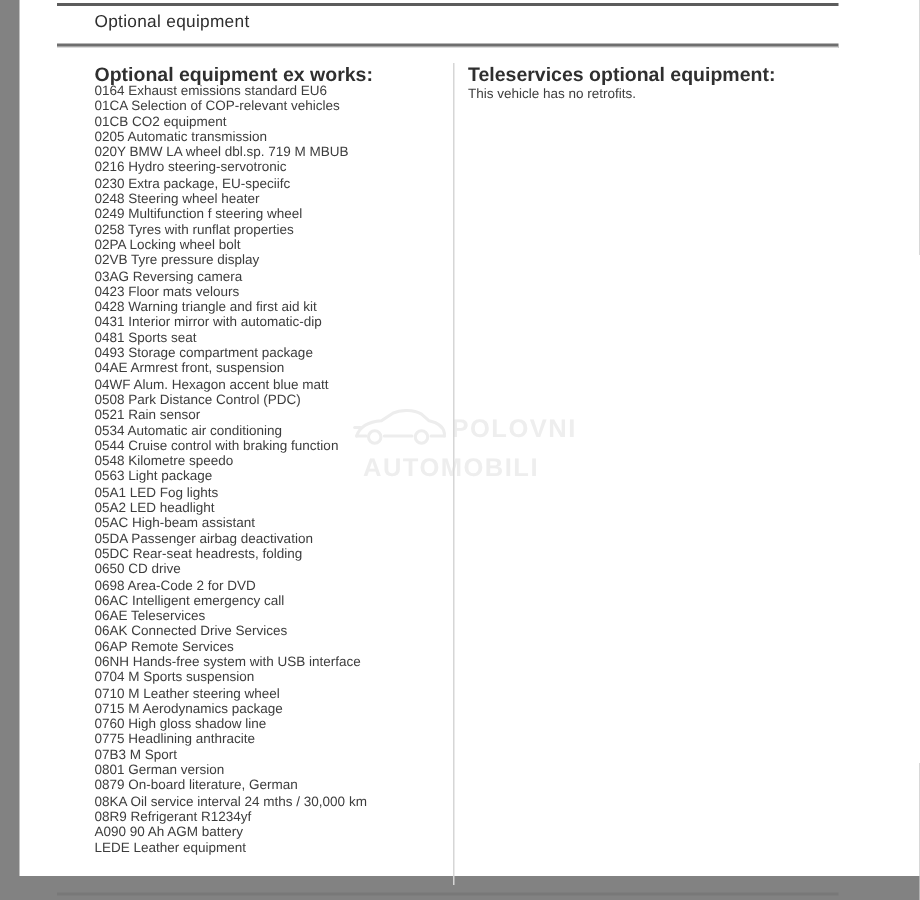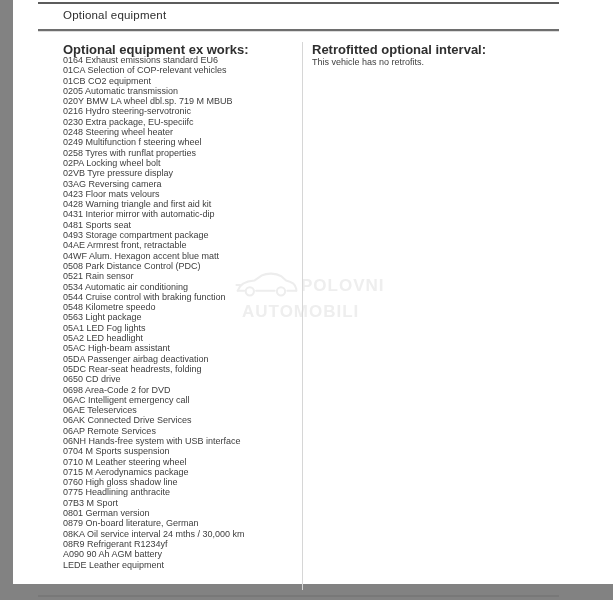--- a/index.html
+++ b/index.html
@@ -79,21 +79,21 @@
         <div class="eq-item">0249 Multifunction f steering wheel</div>
         <div class="eq-item">0258 Tyres with runflat properties</div>
         <div class="eq-item">02PA Locking wheel bolt</div>
         <div class="eq-item">02VB Tyre pressure display</div>
         <div class="eq-item">03AG Reversing camera</div>
         <div class="eq-item">0423 Floor mats velours</div>
         <div class="eq-item">0428 Warning triangle and first aid kit</div>
         <div class="eq-item">0431 Interior mirror with automatic-dip</div>
         <div class="eq-item">0481 Sports seat</div>
         <div class="eq-item">0493 Storage compartment package</div>
-        <div class="eq-item">04AE Armrest front, retractable</div>
+        <div class="eq-item">04AE Armrest front, suspension</div>
         <div class="eq-item">04WF Alum. Hexagon accent blue matt</div>
         <div class="eq-item">0508 Park Distance Control (PDC)</div>
         <div class="eq-item">0521 Rain sensor</div>
         <div class="eq-item">0534 Automatic air conditioning</div>
         <div class="eq-item">0544 Cruise control with braking function</div>
         <div class="eq-item">0548 Kilometre speedo</div>
         <div class="eq-item">0563 Light package</div>
         <div class="eq-item">05A1 LED Fog lights</div>
         <div class="eq-item">05A2 LED headlight</div>
         <div class="eq-item">05AC High-beam assistant</div>
@@ -115,21 +115,21 @@
         <div class="eq-item">0801 German version</div>
         <div class="eq-item">0879 On-board literature, German</div>
         <div class="eq-item">08KA Oil service interval 24 mths / 30,000 km</div>
         <div class="eq-item">08R9 Refrigerant R1234yf</div>
         <div class="eq-item">A090 90 Ah AGM battery</div>
         <div class="eq-item">LEDE Leather equipment</div>
       </div>
 
     <div class="column-divider"></div>
 
-    <div class="col-heading right">Retrofitted optional interval:</div>
+    <div class="col-heading right">Teleservices optional equipment:</div>
 
     <div class="retrofit-text">This vehicle has no retrofits.</div>
 
     <div class="watermark">
       <div class="wm-row1">
         <svg class="wm-car" viewBox="0 0 100 44" fill="none" stroke="#ededed" stroke-width="3.2" stroke-linecap="round" stroke-linejoin="round">
           <path d="M4 31 C7 22 16 16 30 15 L42 7 C50 3 64 3 72 8 L80 15 C89 17 95 22 96 28 L96 31"></path>
           <path d="M4 31 L14 31 M33 31 L62 31 M82 31 L96 31"></path>
           <circle cx="23" cy="32" r="6.5"></circle>
           <circle cx="72" cy="32" r="6.5"></circle>

